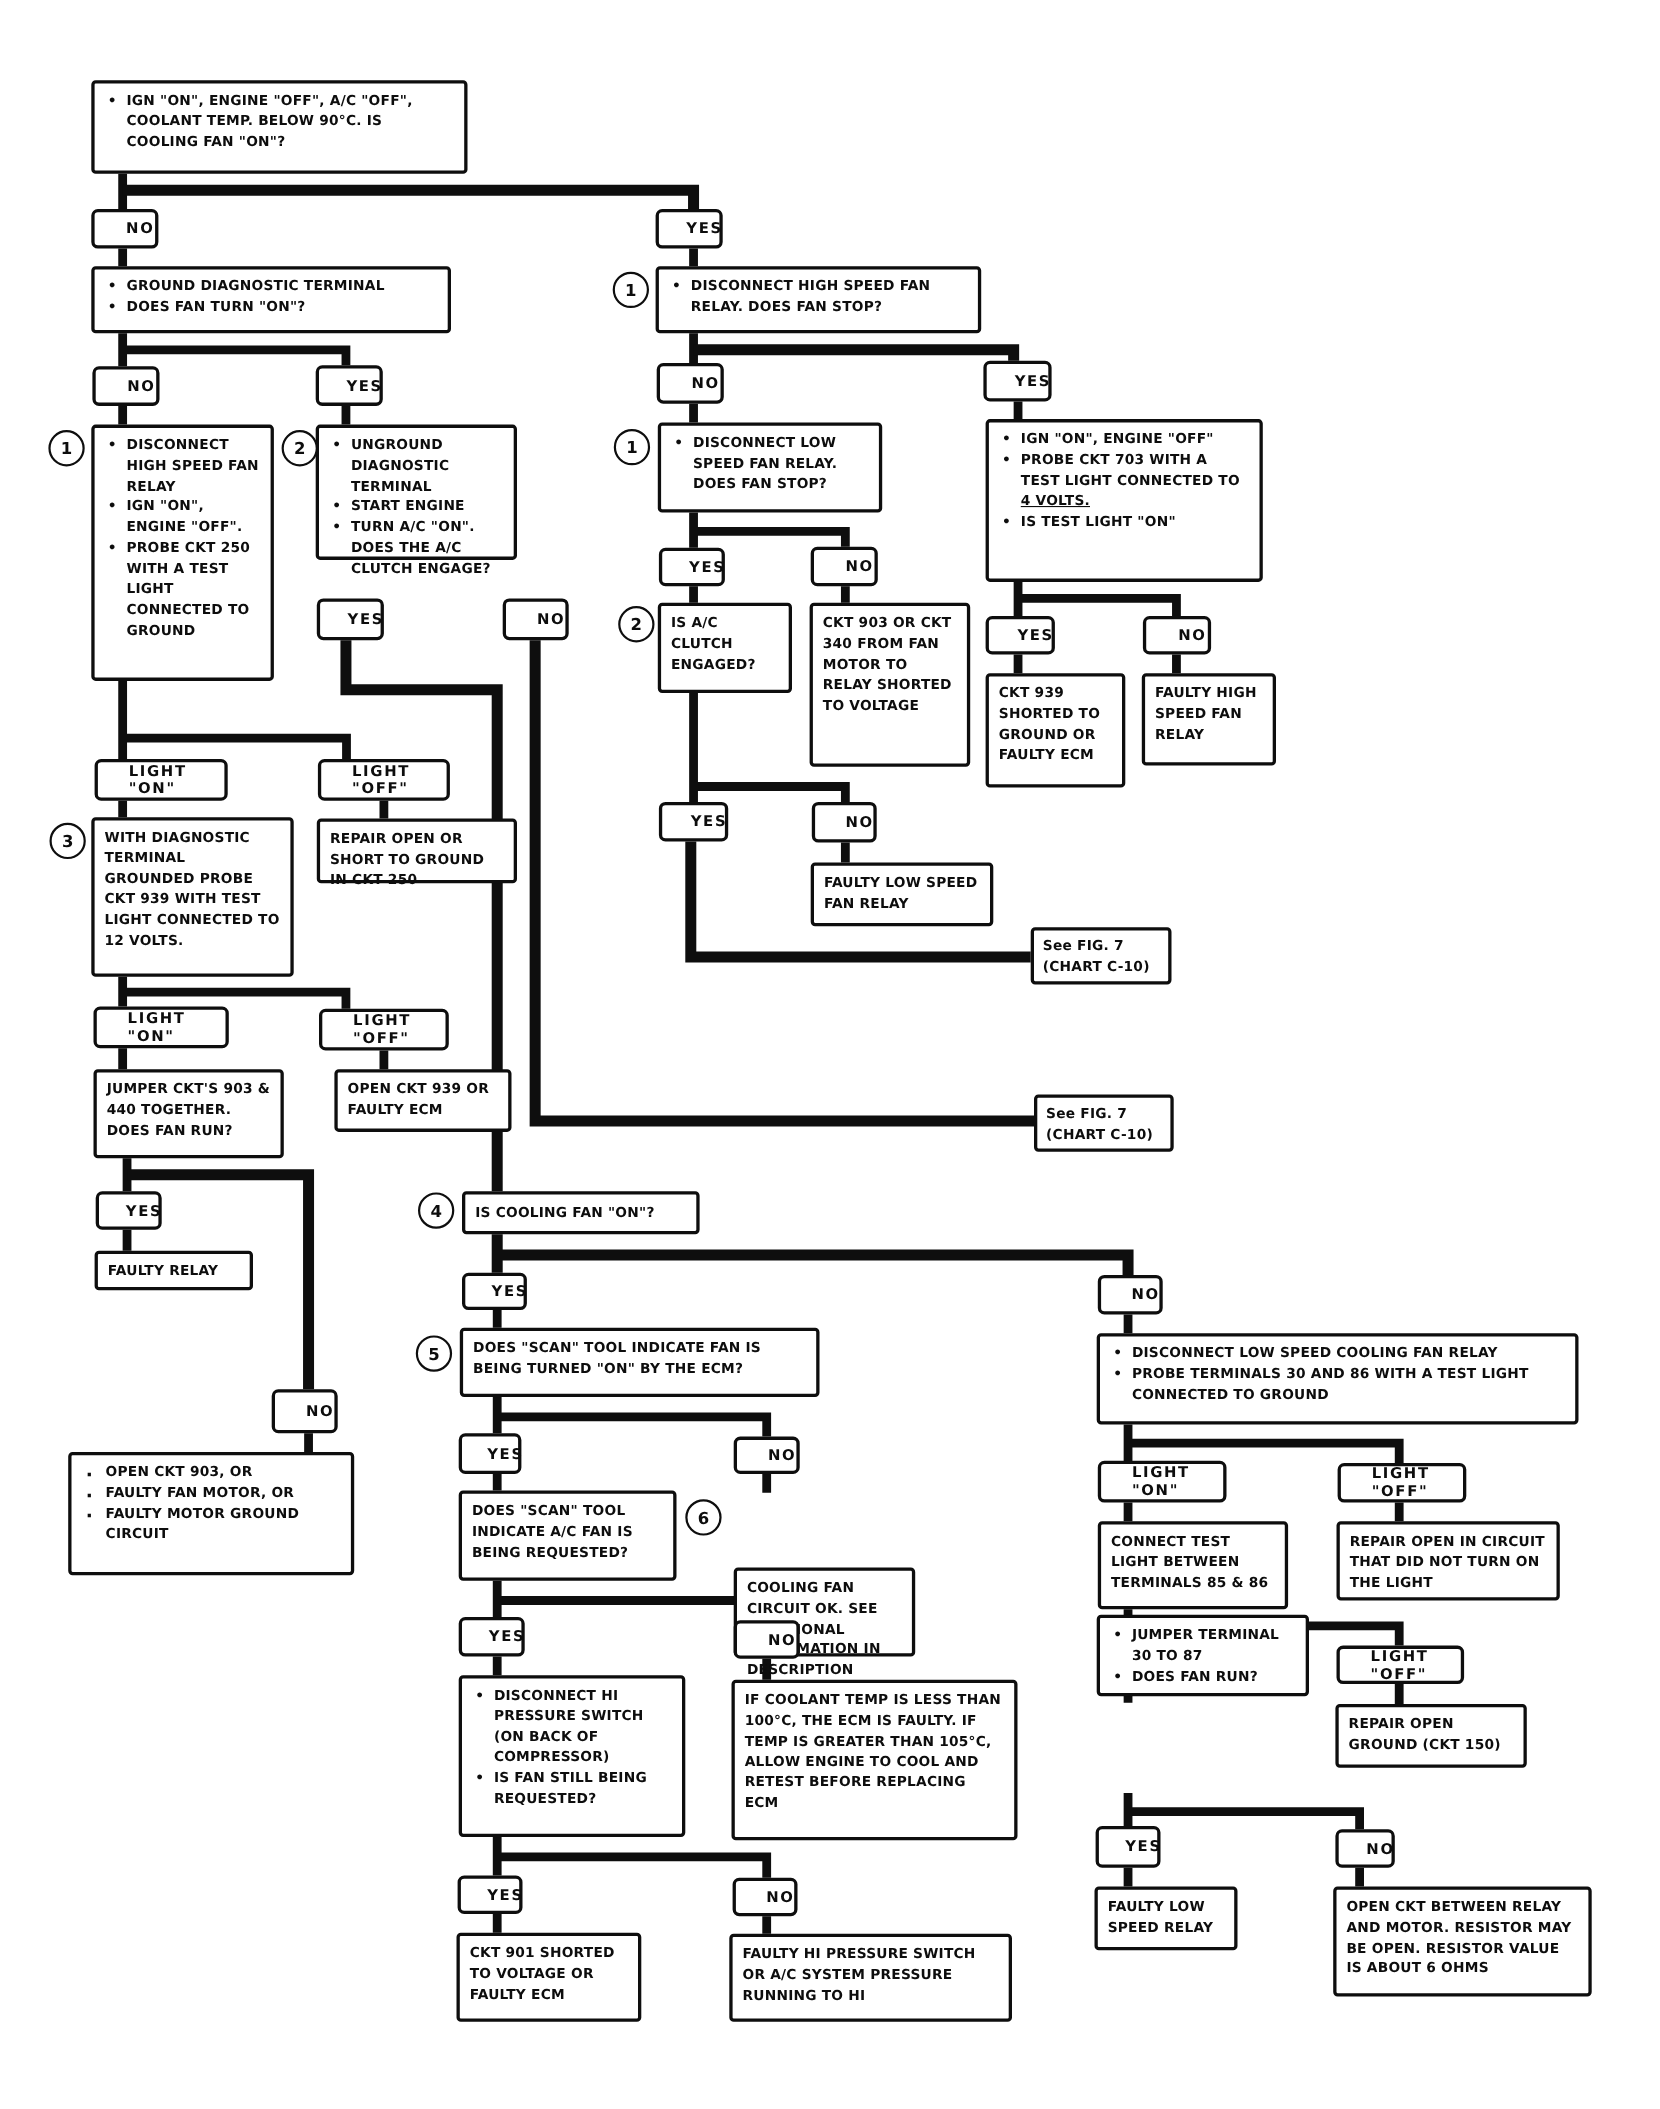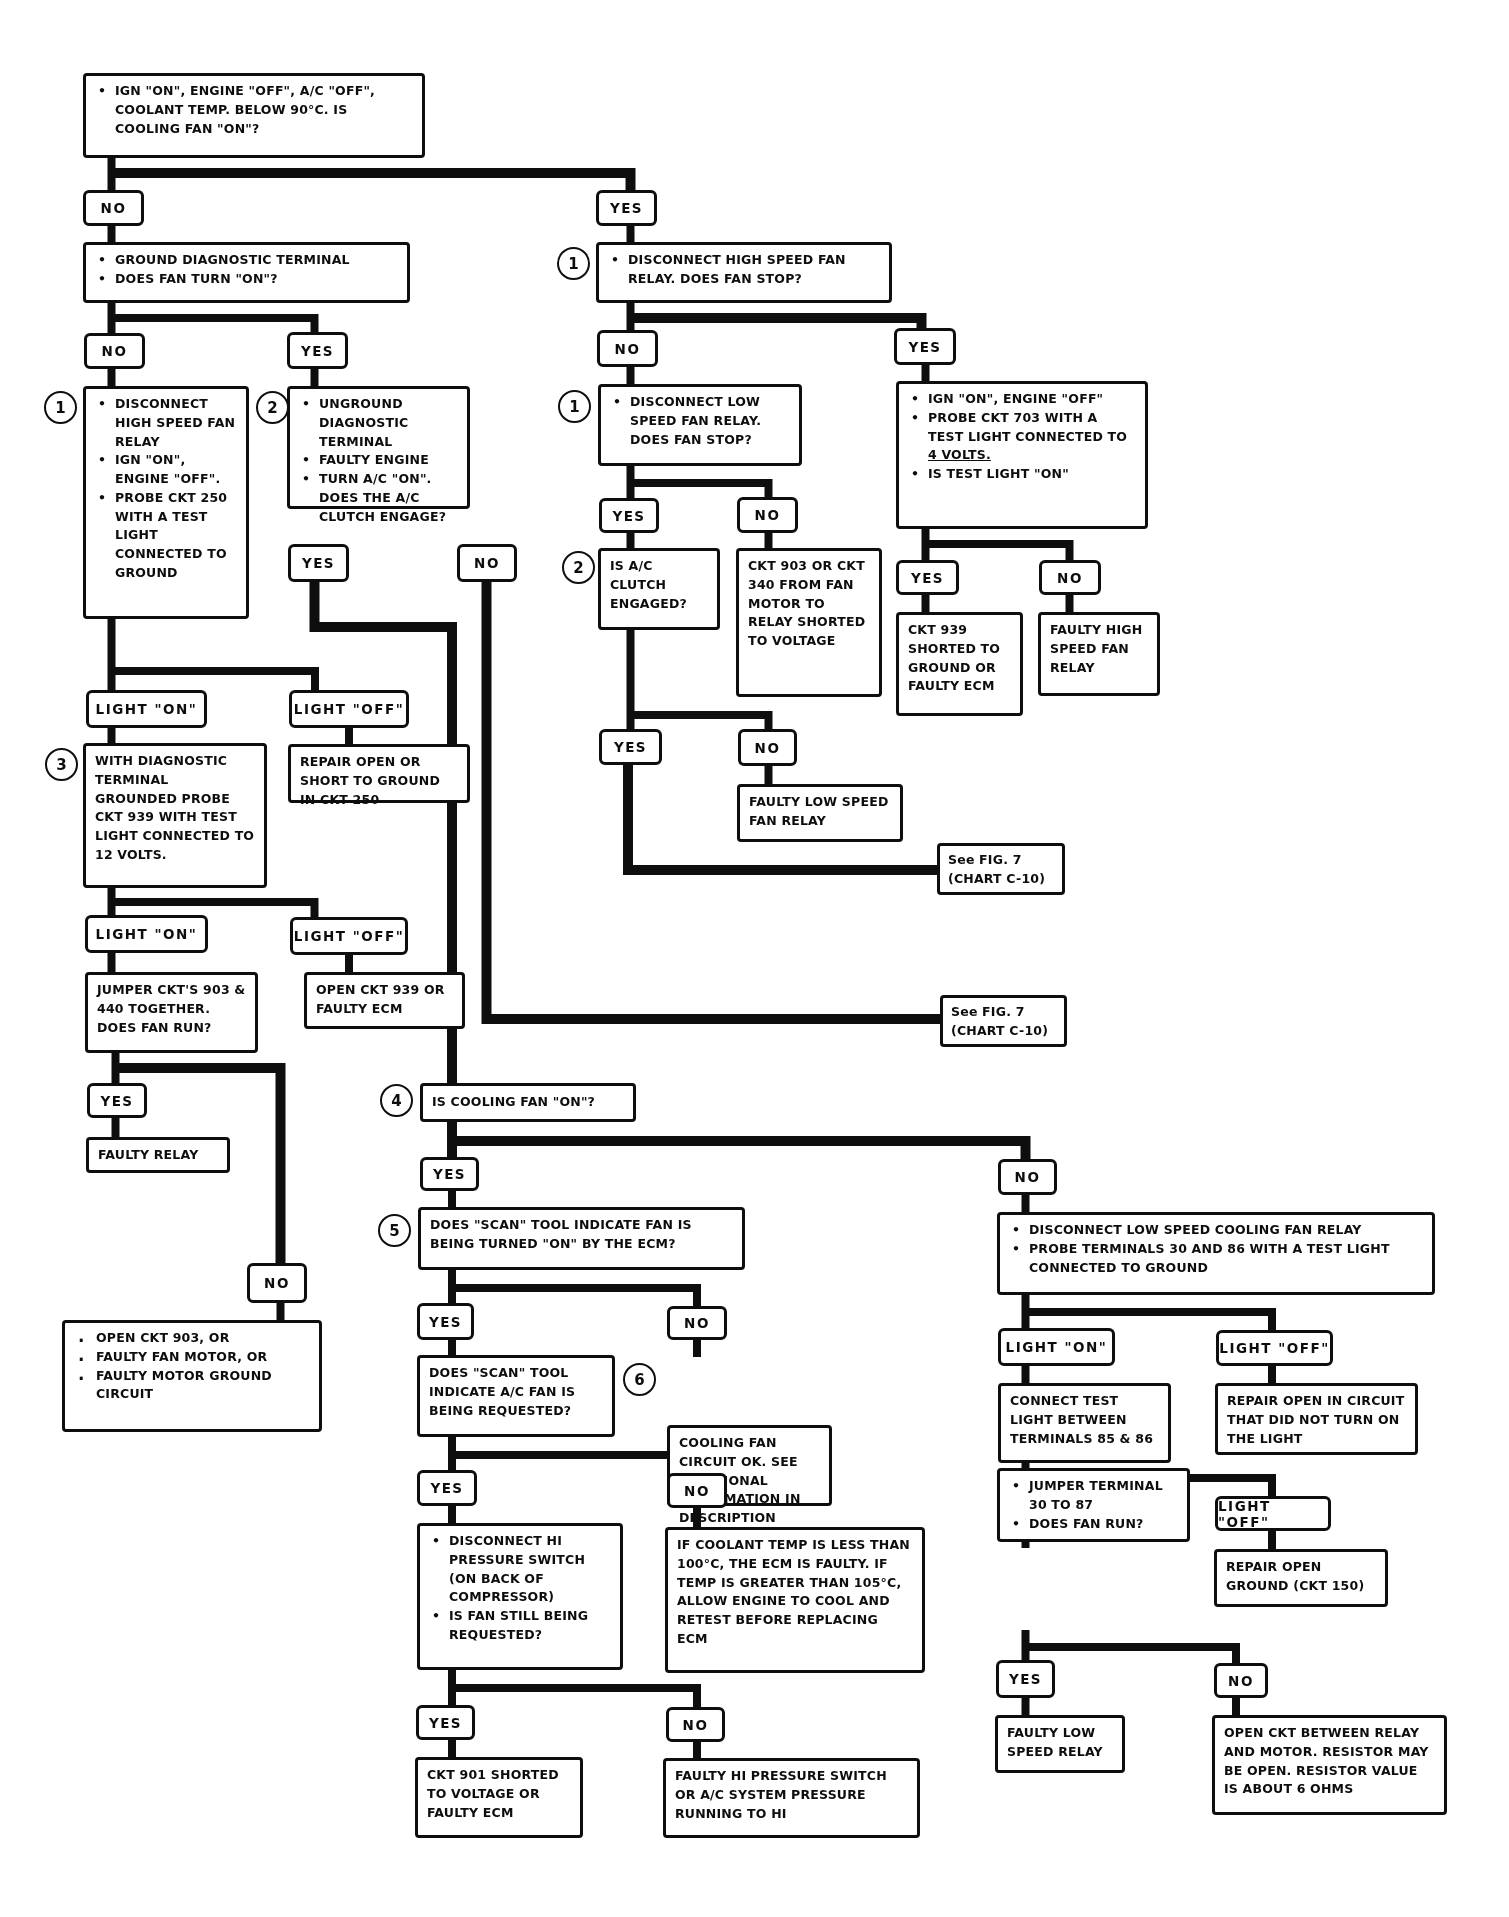--- a/index.html
+++ b/index.html
@@ -4,21 +4,21 @@
 <style>
   html,body{margin:0;padding:0;background:#ffffff;}
   #canvas{
     position:relative;width:1509px;height:1917px;background:#ffffff;
     font-family:"DejaVu Sans","Liberation Sans",sans-serif;color:#0d0d0d;overflow:hidden;
   }
   svg.wires{position:absolute;left:0;top:0;z-index:1;}
   .box{position:absolute;box-sizing:border-box;border:3px solid #0e0e0e;background:#ffffff;border-radius:4px;z-index:2;}
   .txt{padding:6px 9px;font-weight:700;font-size:12.5px;line-height:1.5;letter-spacing:.2px;}
   .vcenter{display:flex;align-items:center;}
-  .lbl{display:flex;align-items:center;justify-content:center;font-weight:700;font-size:13.5px;letter-spacing:1.5px;border-radius:6px;}
+  .lbl{display:flex;align-items:center;justify-content:center;font-weight:700;font-size:13.5px;letter-spacing:1.5px;border-radius:6px;padding-left:28px;}
   ul.blist{margin:0;padding:0;list-style:none;}
   ul.blist li{position:relative;padding-left:20px;margin:0;}
   ul.blist li::before{content:"\2022";position:absolute;left:3px;top:0;}
   ul.dlist li{padding-left:22px;}
   ul.dlist li::before{content:"\00b7";font-size:17px;left:4px;}
   .circ{position:absolute;width:33px;height:33px;box-sizing:border-box;border:2.5px solid #0e0e0e;border-radius:50%;
         display:flex;align-items:center;justify-content:center;font-weight:700;font-size:15px;background:#fff;z-index:3;}
   .undl{text-decoration:underline;}
   .seefig{padding:5px 8px;}
 </style>
@@ -97,21 +97,21 @@
       <li>DISCONNECT HIGH SPEED FAN RELAY</li>
       <li>IGN "ON", ENGINE "OFF".</li>
       <li>PROBE CKT 250 WITH A TEST LIGHT CONNECTED TO GROUND</li>
     </ul>
   </div>
 
   <div class="circ" style="left:256px;top:391px">2</div>
   <div class="box txt" style="left:287px;top:386px;width:183px;height:123px">
     <ul class="blist">
       <li>UNGROUND DIAGNOSTIC TERMINAL</li>
-      <li>FAULTY ENGINE</li>
+      <li>START ENGINE</li>
       <li>TURN A/C "ON". DOES THE A/C CLUTCH ENGAGE?</li>
     </ul>
   </div>
 
   <div class="box lbl" style="left:288px;top:544px;width:61px;height:38px">YES</div>
   <div class="box lbl" style="left:457px;top:544px;width:60px;height:38px">NO</div>
 
   <div class="box lbl" style="left:86px;top:690px;width:121px;height:38px">LIGHT "ON"</div>
   <div class="box lbl" style="left:289px;top:690px;width:120px;height:38px">LIGHT "OFF"</div>
 

